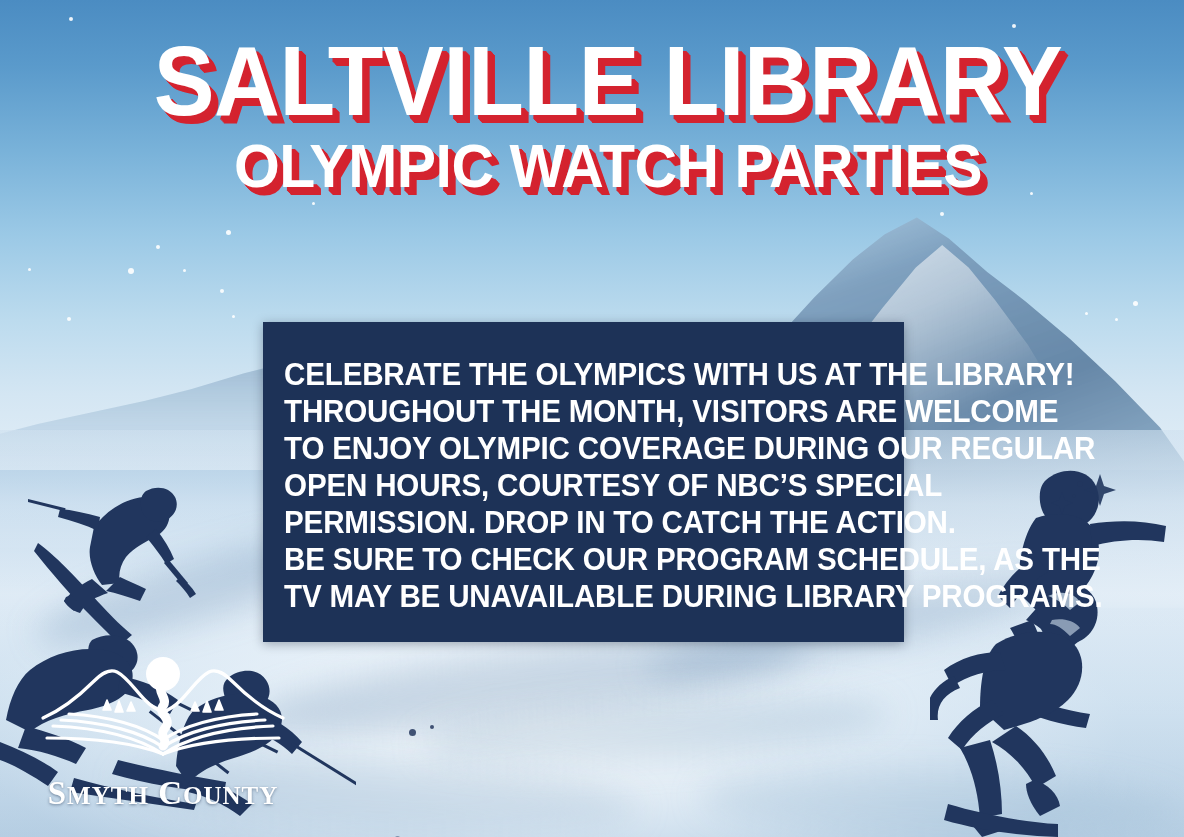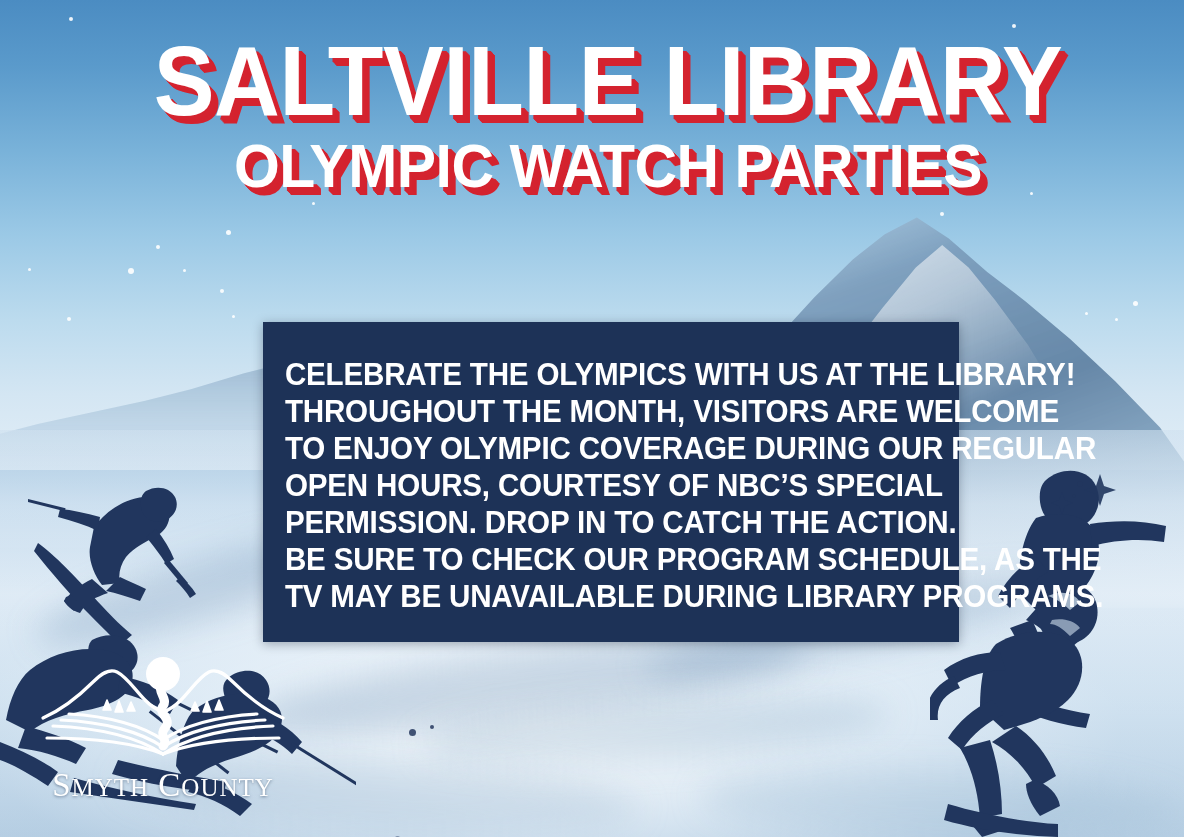--- a/index.html
+++ b/index.html
@@ -174,21 +174,21 @@
     font-size: 62px;
     margin-top: 8px;
     transform: scaleX(0.95);
   }
 
   
   .info-box {
     position: absolute;
     left: 263px;
     top: 322px;
-    width: 696px;
+    width: 641px;
     height: 320px;
     background: #1d3257;
     z-index: 6;
     box-sizing: border-box;
     padding: 34px 24px 0 12px;
     box-shadow: 0 2px 10px rgba(16,28,50,0.35);
   }
   .info-line {
     margin: 0;
     color: #ffffff;
@@ -208,25 +208,25 @@
     left: 8px;
     top: 648px;
     width: 310px;
     z-index: 7;
   }
   .logo-mark {
     display: block;
     margin: 0 auto;
   }
   .logo-text {
-    margin: 8px;
+    margin: 16px;
     text-align: center;
     color: #ffffff;
     font-family: "Liberation Serif", "DejaVu Serif", serif;
-    font-weight: normal;
+    font-weight: bold;
     letter-spacing: 1px;
     line-height: 1.04;
     text-shadow: 0 1px 3px rgba(25,45,75,0.5);
   }
   .logo-line1 { font-size: 33px; }
   .logo-line2 { font-size: 33px; margin-top: 2px; }
   .sc { font-size: 25px; }
 </style>
 </head>
 <body>

